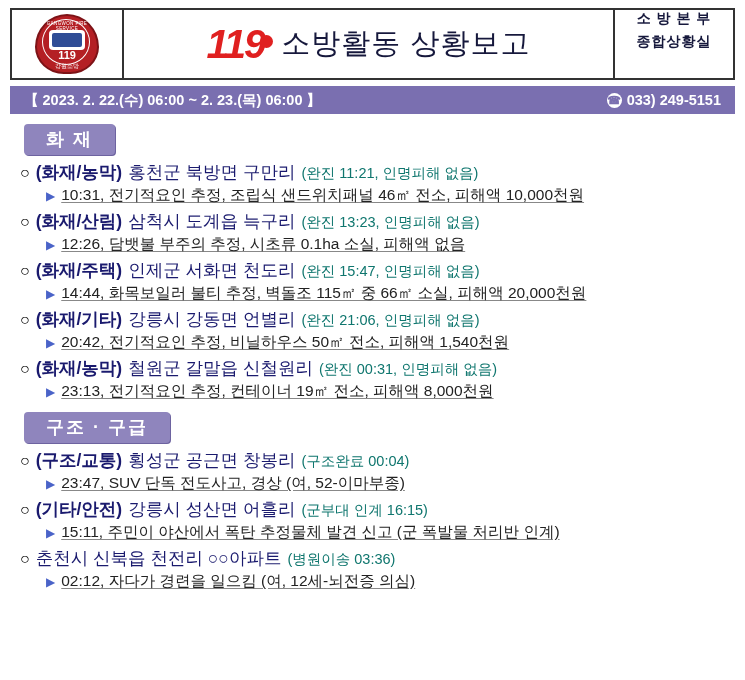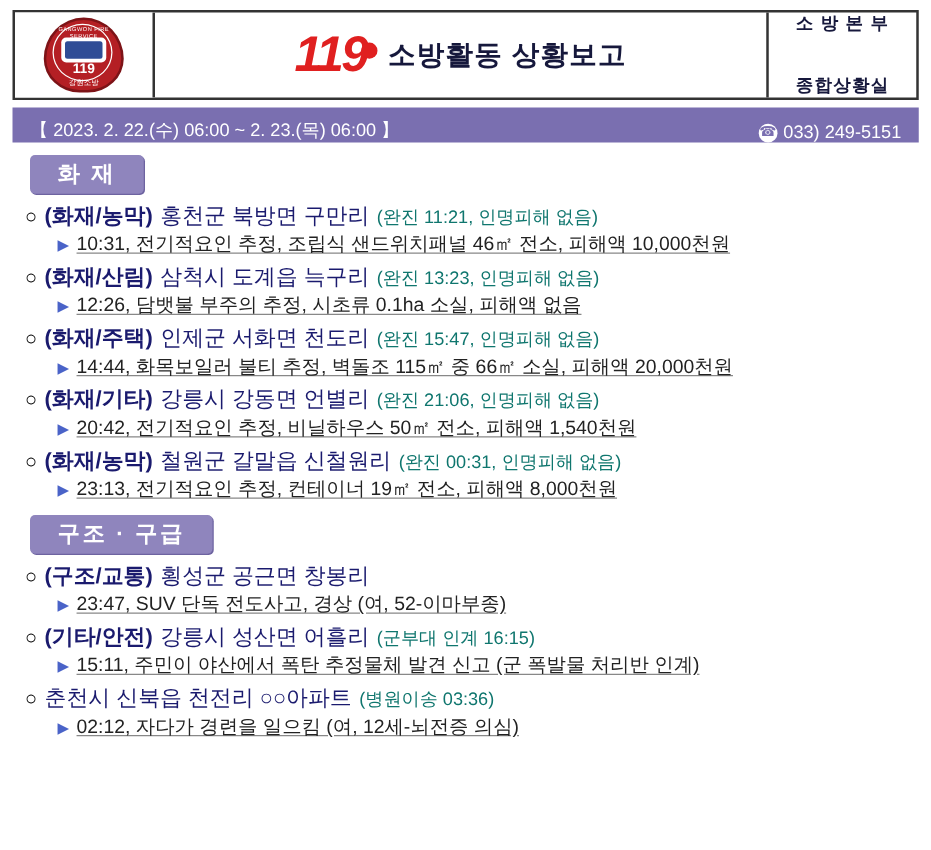--- a/index.html
+++ b/index.html
@@ -132,53 +132,53 @@
   .title-119 .dot {
     display: inline-block;
     width: 13px;
     height: 13px;
     background: #e02020;
     border-radius: 50%;
     margin-left: -4px;
     vertical-align: 10px;
   }
   .title-main {
-    font-size: 22px;
-    font-weight: bold;
+    font-size: 29px;
+    font-weight: normal;
     color: #16183c;
     letter-spacing: 1px;
   }
   .header-right {
     width: 118px;
     flex: none;
     border-left: 2px solid #333333;
     display: flex;
     flex-direction: column;
     align-items: center;
-    justify-content: space-between;
+    justify-content: flex-start;
     gap: 5px;
     font-size: 14px;
     font-weight: bold;
     color: #16183c;
     letter-spacing: 1px;
   }
 
   
   .period-bar {
     margin-top: 6px;
     height: 28px;
     background: #7a6fb0;
     display: flex;
-    align-items: flex-end;
+    align-items: center;
     justify-content: space-between;
     padding: 0 14px;
     box-sizing: border-box;
     color: #ffffff;
     font-size: 14.5px;
-    font-weight: normal;
+    font-weight: bold;
   }
   .period-bar .phone {
     display: flex;
     align-items: center;
     gap: 5px;
   }
   .phone-icon {
     display: inline-block;
     width: 15px;
     height: 15px;
@@ -355,20 +355,21 @@
   </div>
 
   <div>
     <div class="section-head">구조 · 구급</div>
 
     <div class="entry">
       <div class="entry-head">
         <span class="bullet-o">○</span>
         <span class="cat">(구조/교통)</span>
         <span class="place">횡성군 공근면 창봉리</span>
+        <span class="status">(구조완료 00:04)</span>
       </div>
       <div class="entry-detail">
         <span class="tri">▶</span>
         <span class="detail-text">23:47, SUV 단독 전도사고, 경상 (여, 52-이마부종)</span>
       </div>
     </div>
 
     <div class="entry">
       <div class="entry-head">
         <span class="bullet-o">○</span>

